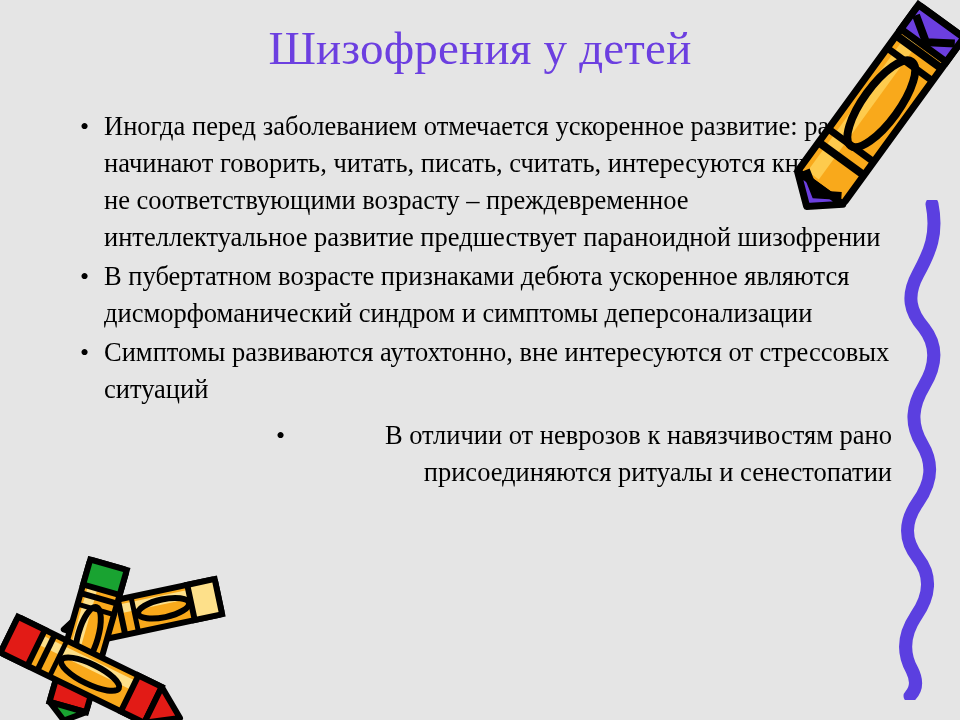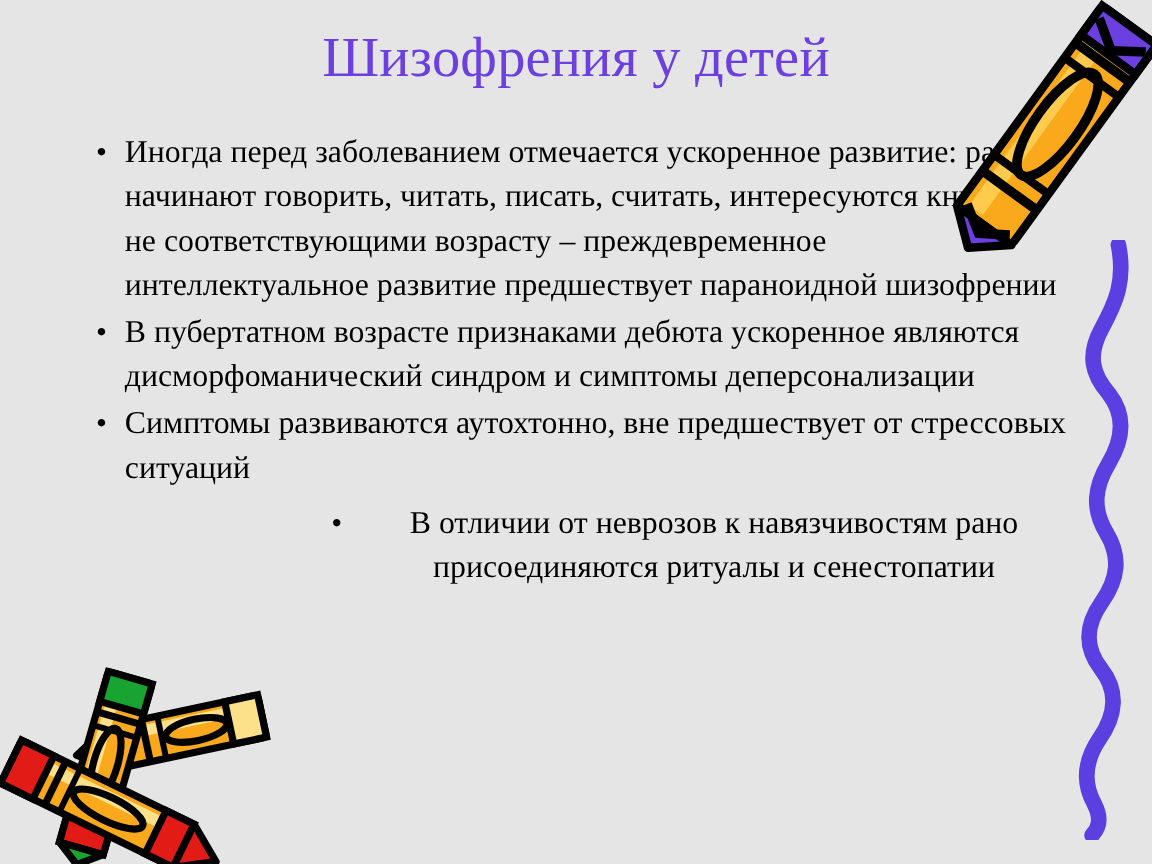--- a/index.html
+++ b/index.html
@@ -60,21 +60,21 @@
     text-align: left;
   }
   .level2 {
     margin-top: 9px;
     padding-left: 196px;
   }
   .level2 .bullet-dot {
     width: 30px;
   }
   .level2 .bullet-text {
-    text-align: center;
+    text-align: right;
   }
 
   
   .crayon-tr {
     position: absolute;
     left: 786px;
     top: -6px;
     width: 180px;
     height: 235px;
     pointer-events: none;
@@ -114,21 +114,21 @@
       <span class="bullet-text">Иногда перед заболеванием отмечается ускоренное развитие: рано начинают говорить, читать, писать, считать, интересуются книгами не соответствующими возрасту – преждевременное интеллектуальное развитие предшествует параноидной шизофрении</span>
     </div>
 
     <div class="bullet-row">
       <span class="bullet-dot">•</span>
       <span class="bullet-text">В пубертатном возрасте признаками дебюта ускоренное являются дисморфоманический синдром и симптомы деперсонализации</span>
     </div>
 
     <div class="bullet-row">
       <span class="bullet-dot">•</span>
-      <span class="bullet-text">Симптомы развиваются аутохтонно, вне предшествует от стрессовых ситуаций</span>
+      <span class="bullet-text">Симптомы развиваются аутохтонно, вне интересуются от стрессовых ситуаций</span>
     </div>
 
     <div class="bullet-row level2">
       <span class="bullet-dot">•</span>
       <span class="bullet-text">В отличии от неврозов к навязчивостям рано присоединяются ритуалы и сенестопатии</span>
     </div>
 
   </div>
 
   <svg class="crayon-tr" viewBox="0 0 180 235">

